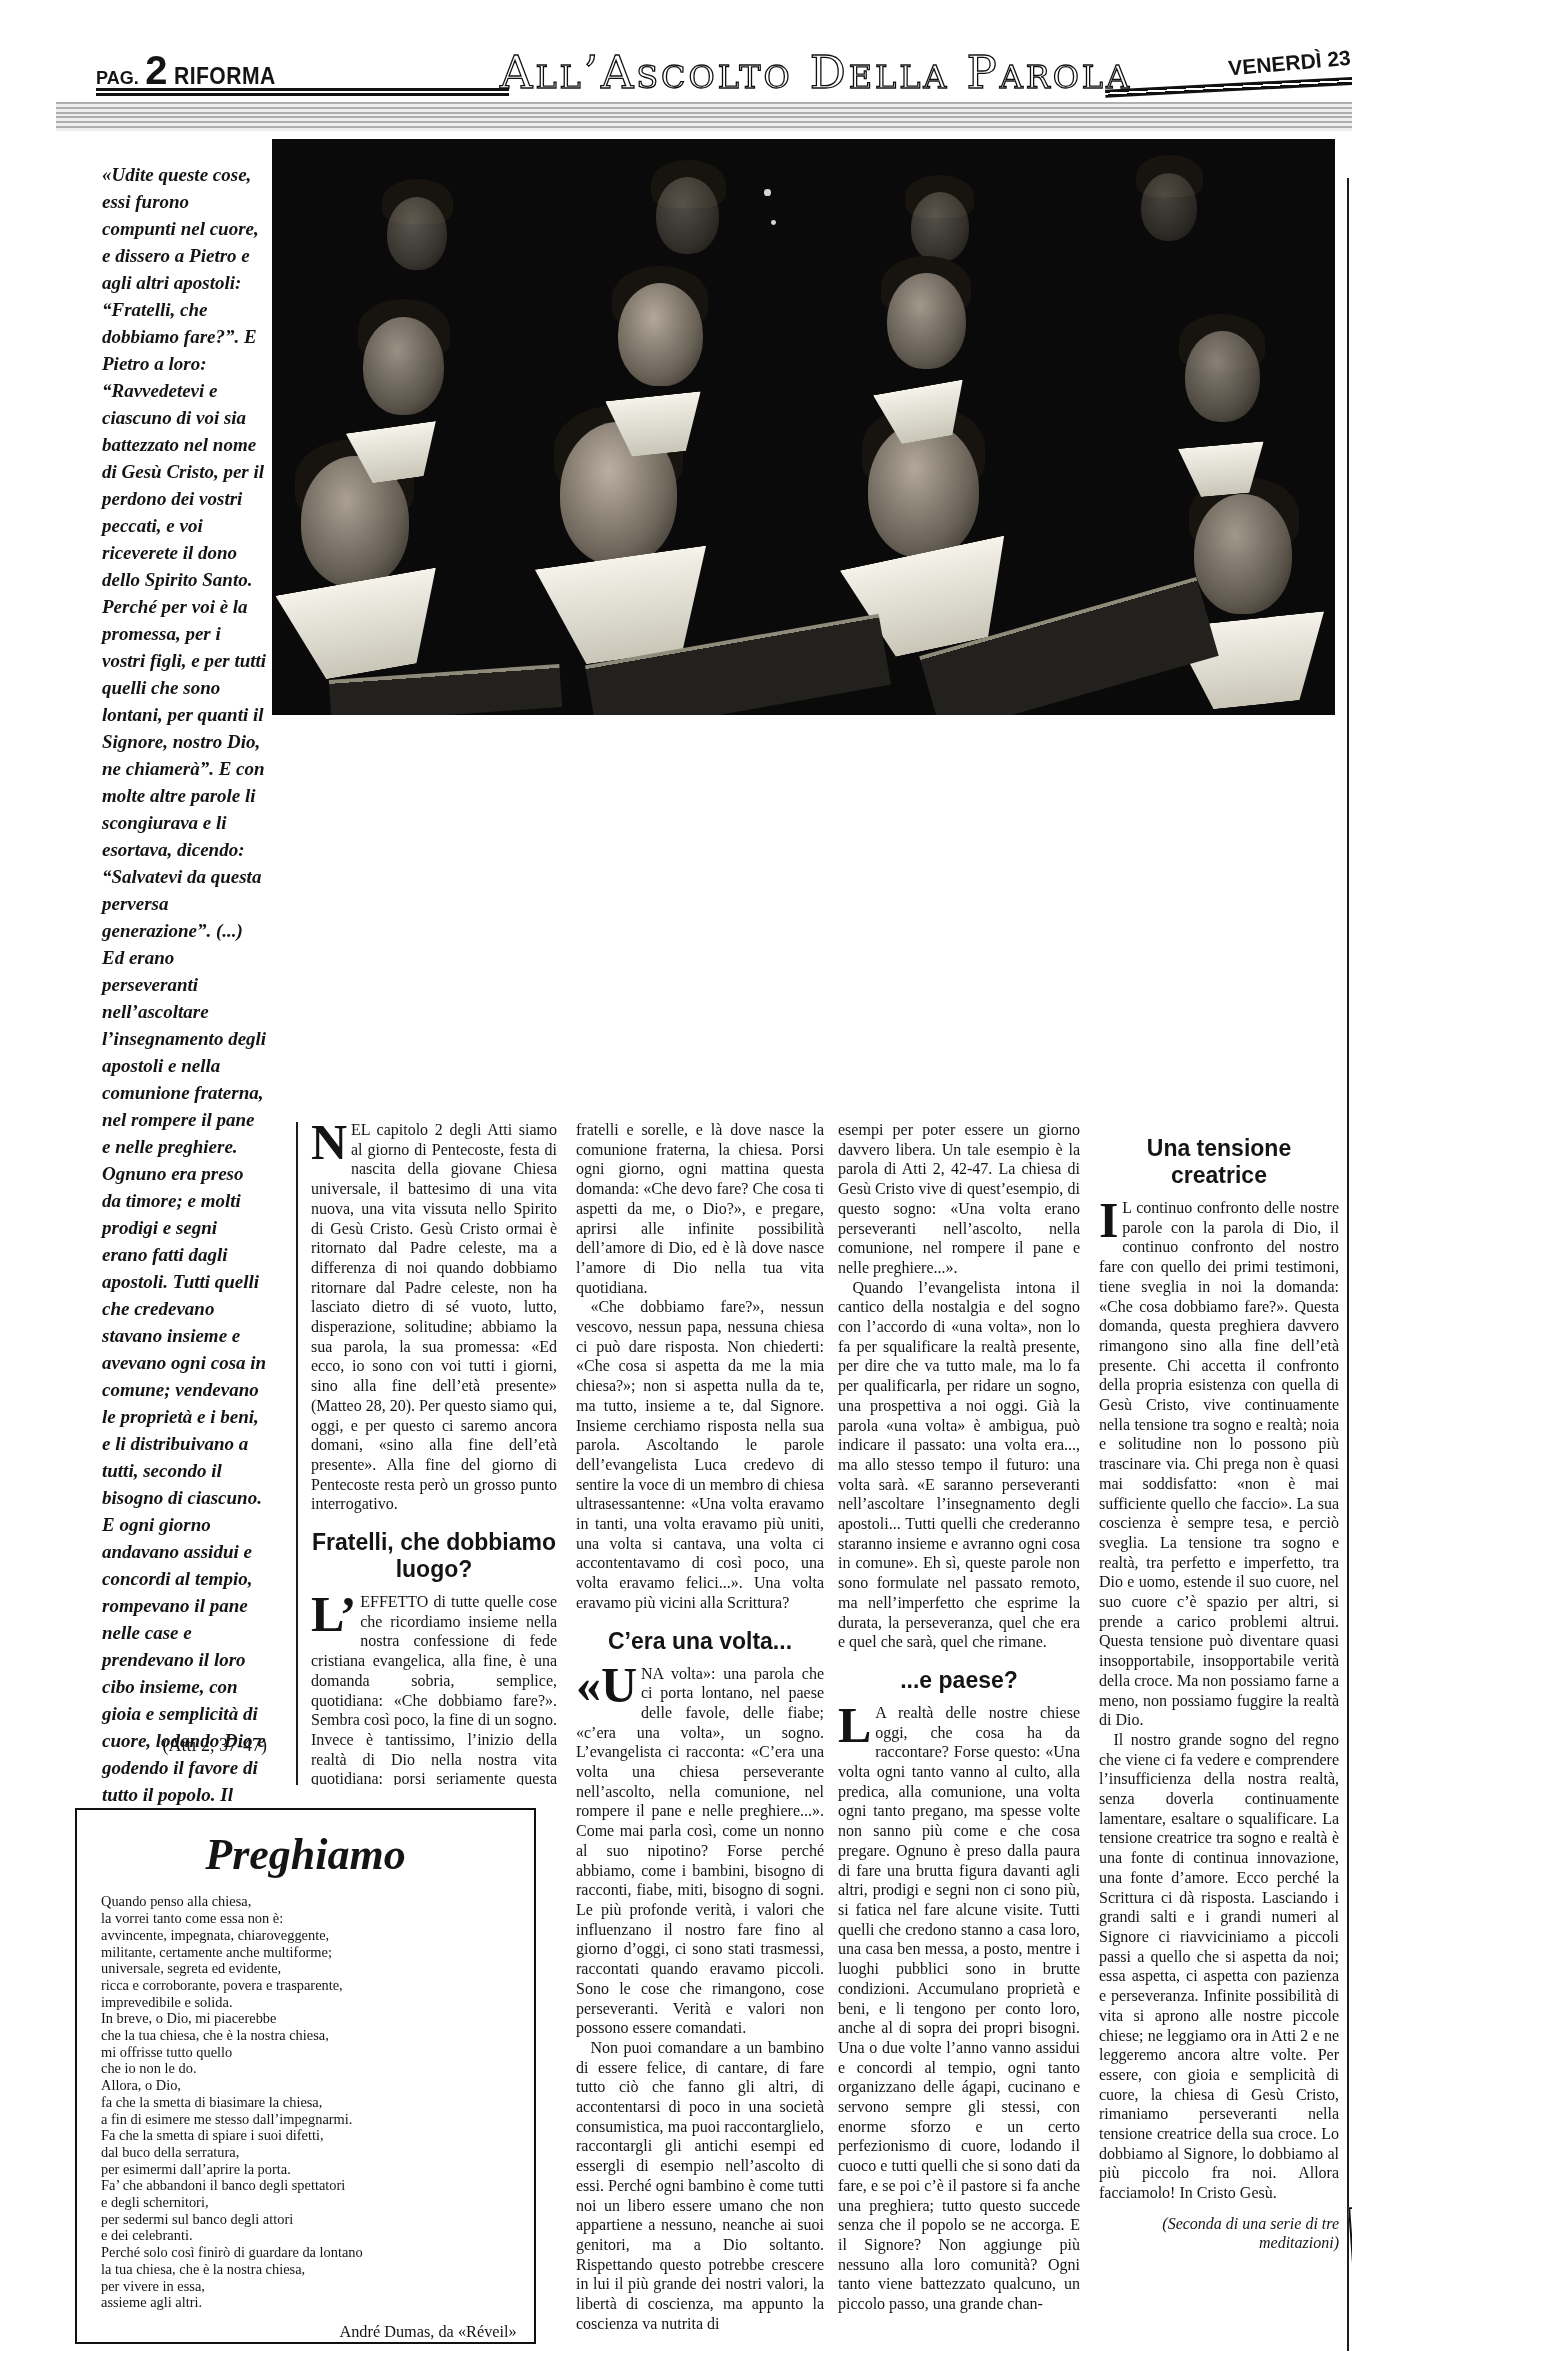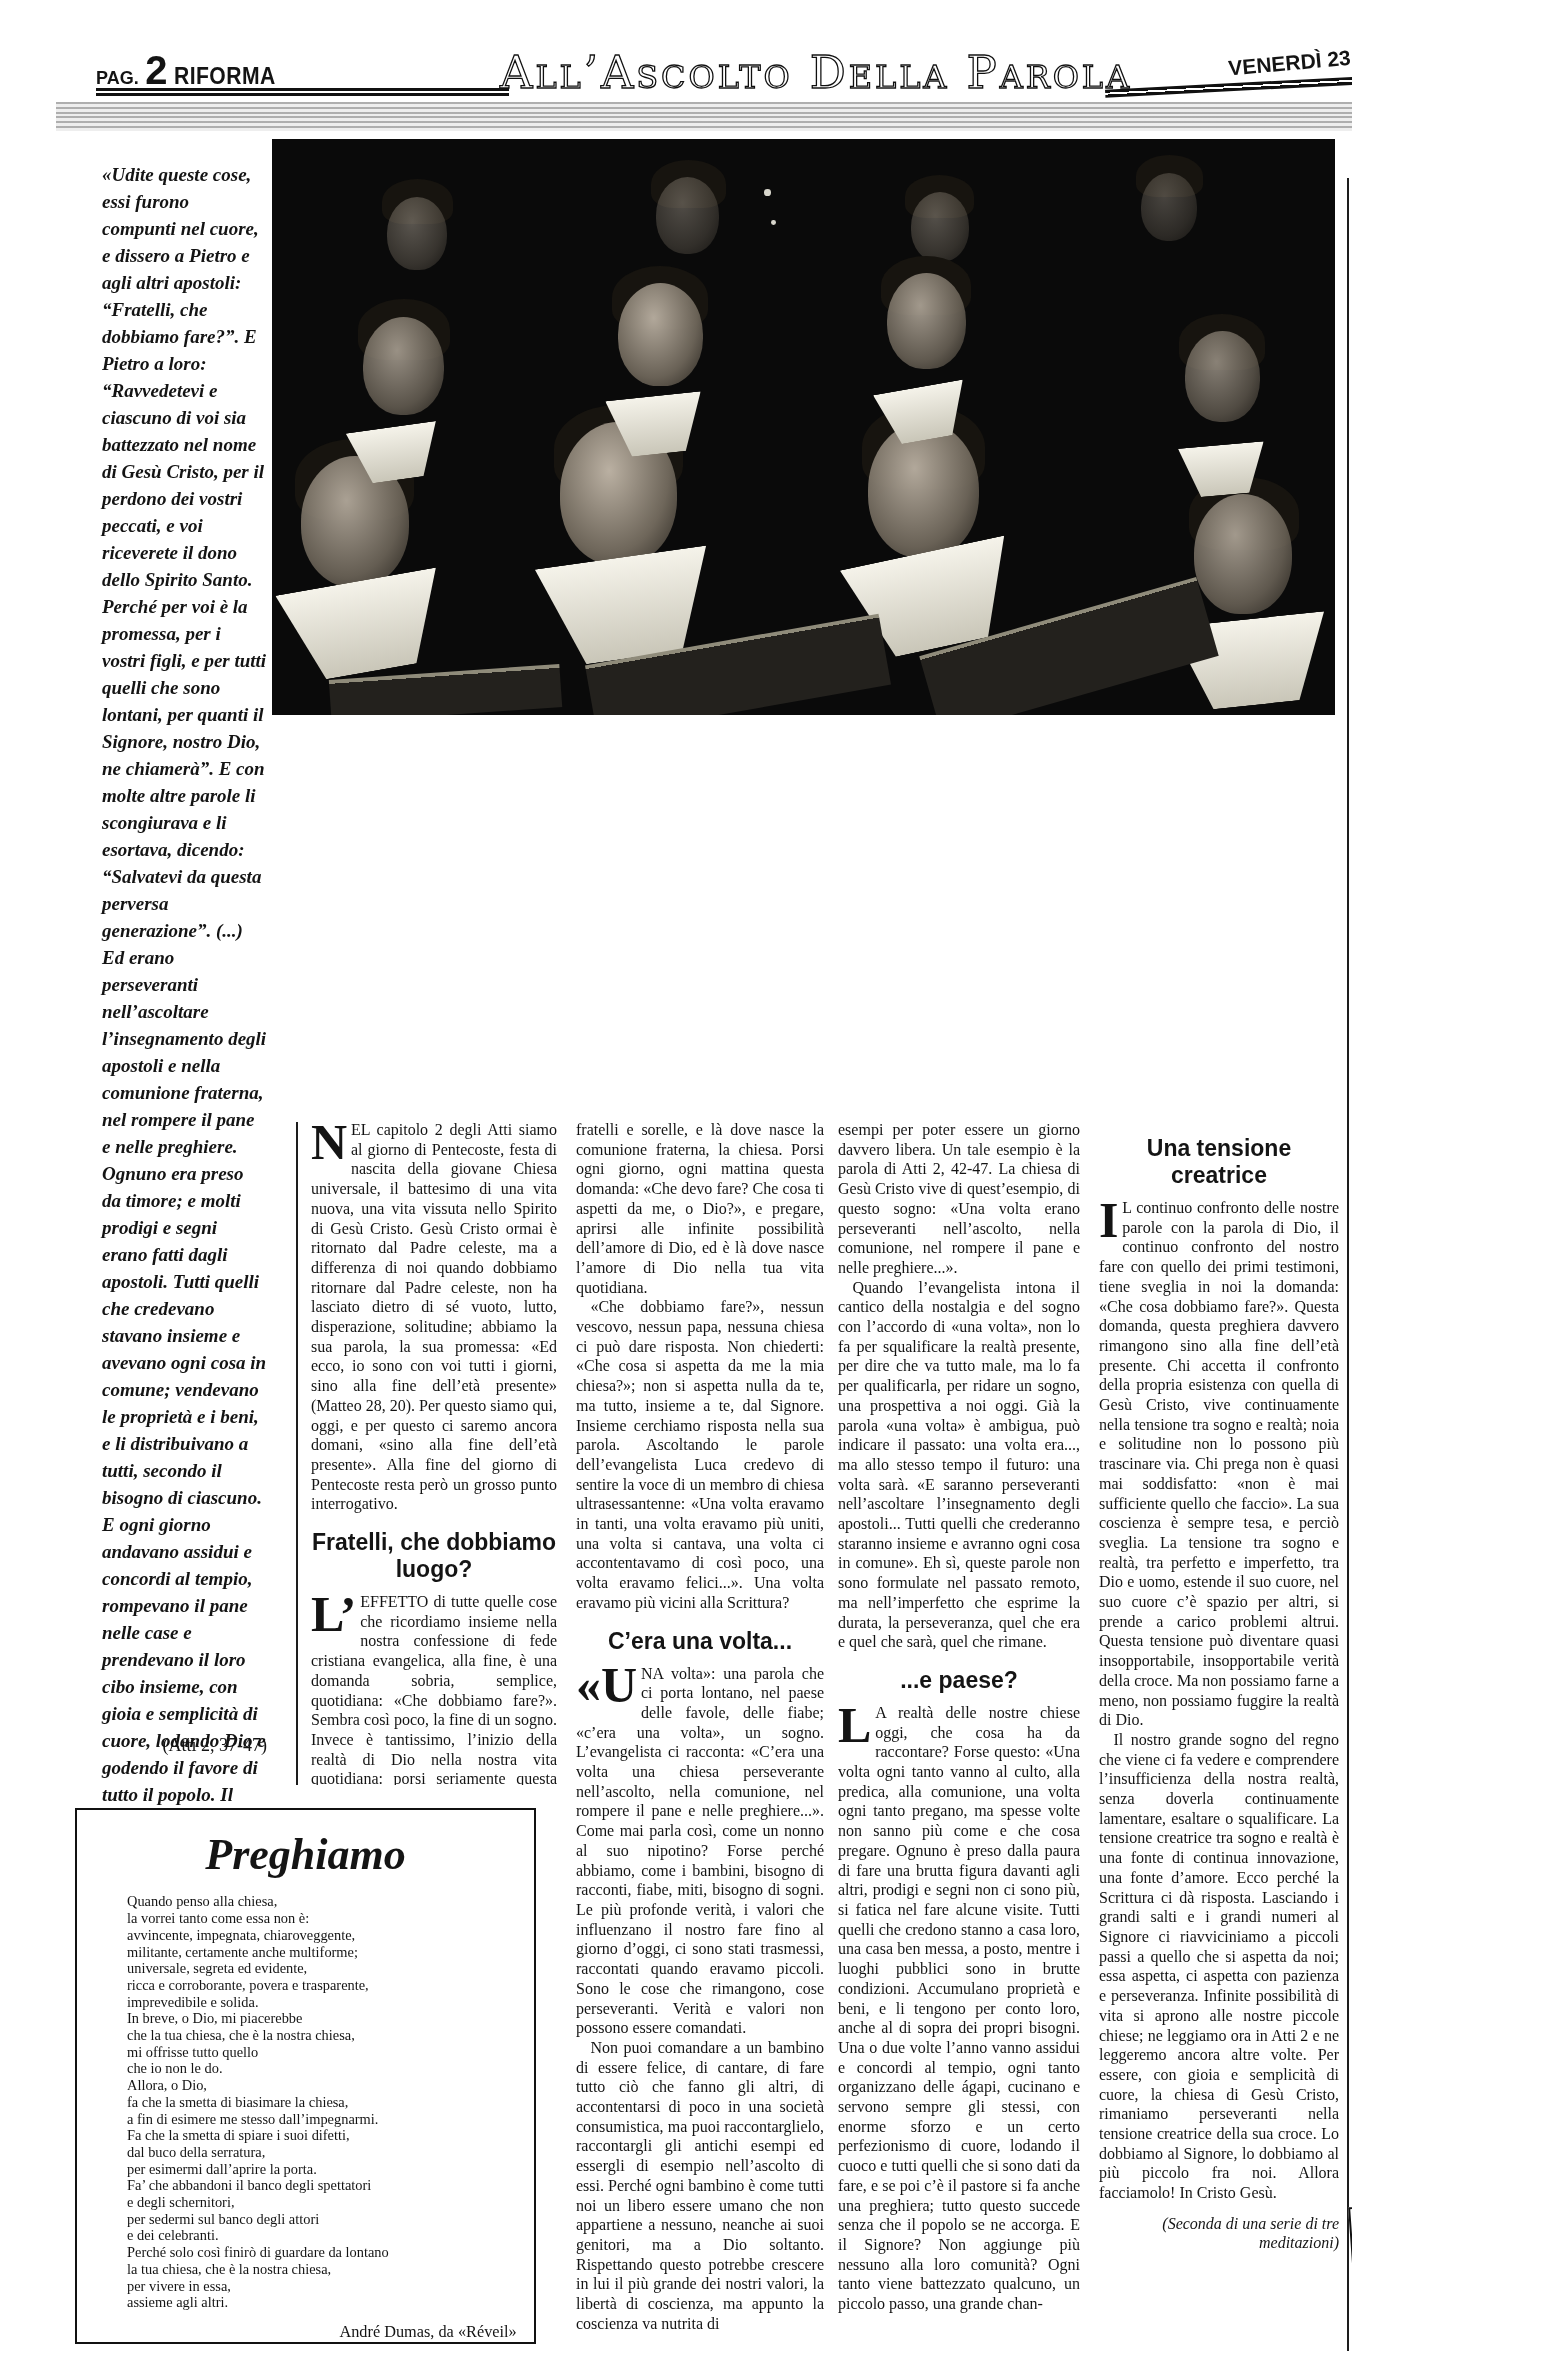--- a/index.html
+++ b/index.html
@@ -51,21 +51,21 @@
   .body{font-size:16px;line-height:19.7px;text-align:justify;margin:0;text-indent:14.4px;}
   .body.first{text-indent:0;}
   .drop{float:left;font-weight:bold;font-size:50px;line-height:40px;padding:1.9px 3.8px 0 0;}
   .subhead{font-family:"Liberation Sans",sans-serif;font-weight:bold;font-size:23px;
            text-align:center;margin:15.4px 0 8.6px;}
   .sig{font-style:italic;text-align:right;font-size:16px;line-height:19px;margin-top:11.5px;}
   
   .prayer{position:absolute;left:75px;top:1808px;width:461px;height:536px;border:2.9px solid #111;
           background:#fff;box-sizing:border-box;}
   .prayer-title{text-align:center;font-weight:bold;font-style:italic;font-size:44px;margin:19px 0 13.4px;}
-  .prayer-text{font-size:14.4px;line-height:16.7px;padding:0 23px 0 50px;}
+  .prayer-text{font-size:14.4px;line-height:16.7px;padding:0 23px 0 24px;}
   .prayer-sig{text-align:right;font-size:16.3px;padding:11.5px 17.3px 0 0;margin-left:36px;}
   
   .sidebar{position:absolute;left:1356px;top:144px;width:128px;height:2210px;overflow:hidden;
            font-family:"Liberation Sans",sans-serif;}
   .sb-title{display:flex;gap:7.7px;font-weight:bold;font-size:28px;line-height:31px;margin:13.4px 0 15.4px;}
   .sb-sq{flex:none;width:21px;height:21px;background:#b3b3b3;margin-top:4.8px;}
   .sb-p{font-size:15px;line-height:17.7px;text-align:justify;margin:0;text-indent:11.5px;}
   .nev{position:absolute;left:1353px;top:2202px;width:146px;height:146px;border:2.9px solid #111;
        transform:rotate(-4deg);background:#fff;text-align:center;overflow:hidden;box-sizing:border-box;z-index:3;}
   .nev-inner{transform:rotate(-5deg);padding-top:9.6px;}

